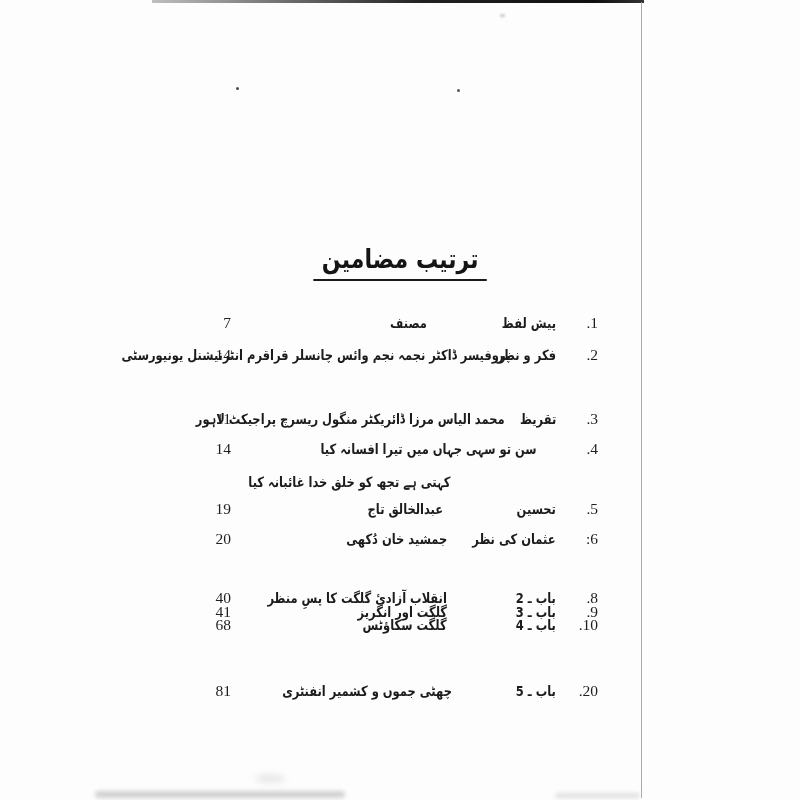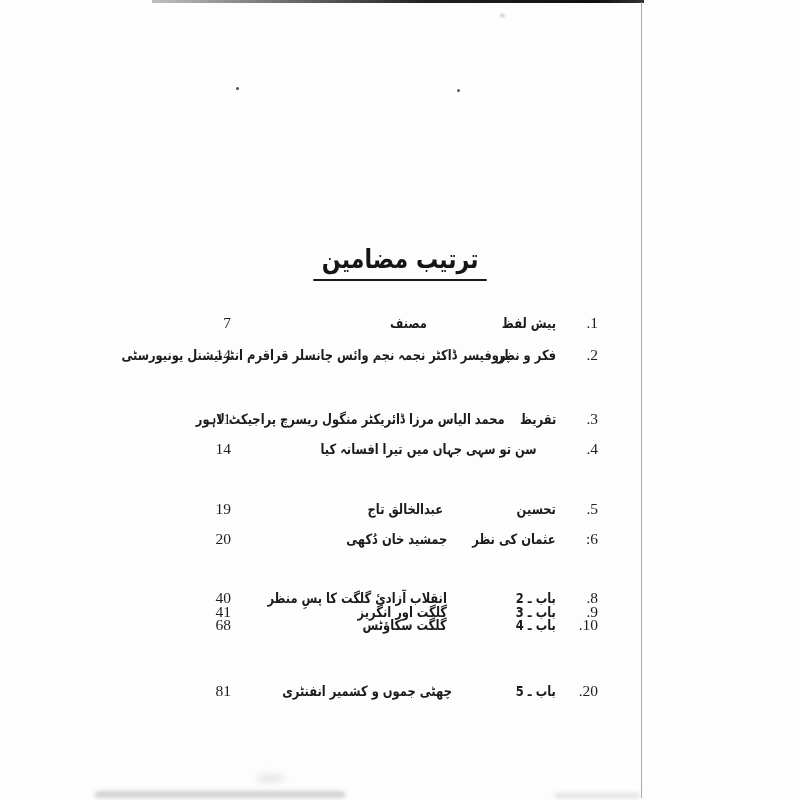--- a/index.html
+++ b/index.html
@@ -75,20 +75,23 @@
       <span class="main" style="right:100px">محمد الیاس مرزا ڈائریکٹر منگول ریسرچ پراجیکٹ لاہور</span>
       <span class="cat">تقریظ</span>
       <span class="ser">3.</span>
     </div>
 
     <div class="line" style="top:436px">
       <span class="num">14</span>
       <span class="main" style="right:68px">سن تو سہی جہاں میں تیرا افسانہ کیا</span>
       <span class="ser">4.</span>
     </div>
+    <div class="line" style="top:469px">
+      <span class="main" style="right:155px">کہتی ہے تجھ کو خلق خدا غائبانہ کیا</span>
+    </div>
 
     <div class="line" style="top:496px">
       <span class="num">19</span>
       <span class="main" style="right:162px">عبدالخالق تاج</span>
       <span class="cat">تحسین</span>
       <span class="ser">5.</span>
     </div>
 
     <div class="line" style="top:526px">
       <span class="num">20</span>

